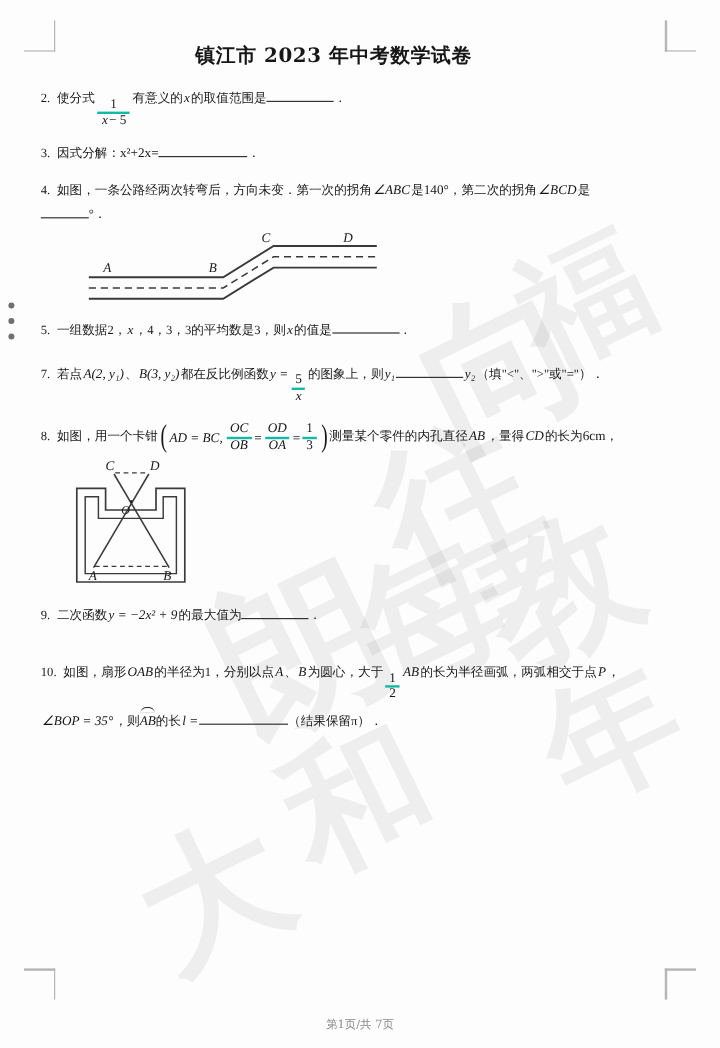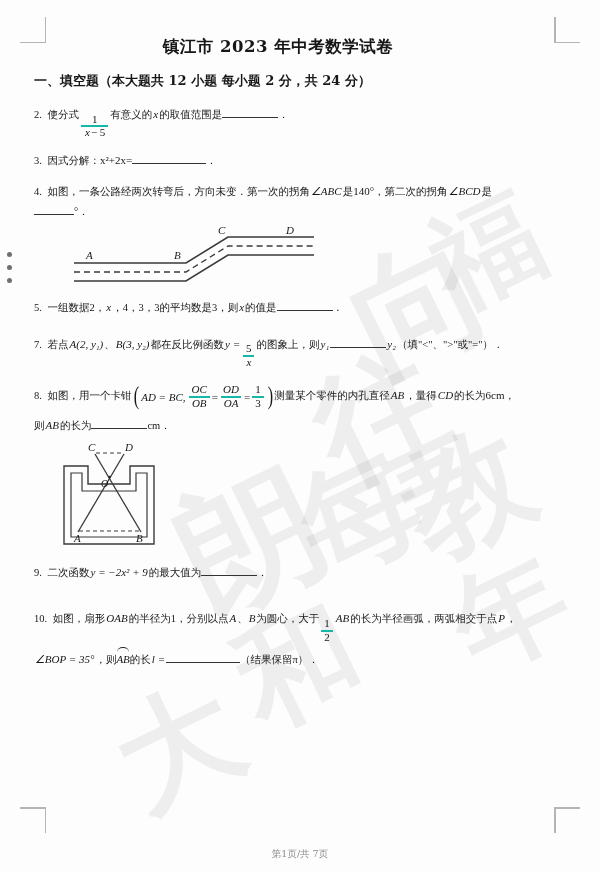--- a/index.html
+++ b/index.html
@@ -256,21 +256,20 @@
     <div class="wm-char" style="left:404px; top:430px; font-size:124px; transform:rotate(-26deg);">教</div>
     <div class="wm-char" style="left:238px; top:606px; font-size:118px; transform:rotate(-26deg);">和</div>
     <div class="wm-char" style="left:454px; top:556px; font-size:112px; transform:rotate(-26deg);">年</div>
     <div class="wm-char" style="left:118px; top:686px; font-size:120px; transform:rotate(-26deg);">大</div>
   </div>
 
   <div class="content">
 
     <div class="doc-title">镇江市 2023 年中考数学试卷</div>
 
-    <div class="section-head">一、填空题（本大题共 12 小题 每小题 2 分，共 24 分）</div>
 
 
     <div class="q" style="margin-top:14px;">
       <span class="num">2.</span>
       <span>使分式</span><span class="frac">
           <span class="nume mn">1</span>
           <span class="deno"><span class="mi">x</span><span class="mn">− 5</span></span>
         </span><span>有意义的</span><span class="mi">x</span><span>的取值范围是</span><span class="blank m"></span><span>．</span>
     </div>
 
@@ -328,23 +327,20 @@
             <span class="deno mi">OA</span>
           </span>
           <span class="mn">=</span>
           <span class="frac">
             <span class="nume mn">1</span>
             <span class="deno mn">3</span>
           </span>
           <span class="pr">)</span>
         </span><span>测量某个零件的内孔直径</span><span class="mi">AB</span><span>，量得</span><span class="mi">CD</span><span>的长为</span><span class="mn">6cm</span><span>，</span>
     </div>
-    <div class="q" style="margin-top:6px;">
-      <span>则</span><span class="mi">AB</span><span>的长为</span><span class="blank m"></span><span>cm．</span>
-    </div>
 
     <div class="fig fig-caliper">
       <svg width="150" height="112" viewBox="0 0 150 112">
 
         <path d="M18,26 L18,104 L108,104 L108,26 L84,26 L84,44 L42,44 L42,26 Z" fill="none" stroke="#3a3a3a" stroke-width="1.4"></path>
 
         <path d="M25,33 L25,97 L101,97 L101,33 L90,33 L90,51 L36,51 L36,33 Z" fill="none" stroke="#3a3a3a" stroke-width="1.2"></path>
 
         <line x1="49" y1="14" x2="95" y2="92" stroke="#3a3a3a" stroke-width="1.3"></line>
         <line x1="78" y1="14" x2="32" y2="92" stroke="#3a3a3a" stroke-width="1.3"></line>

